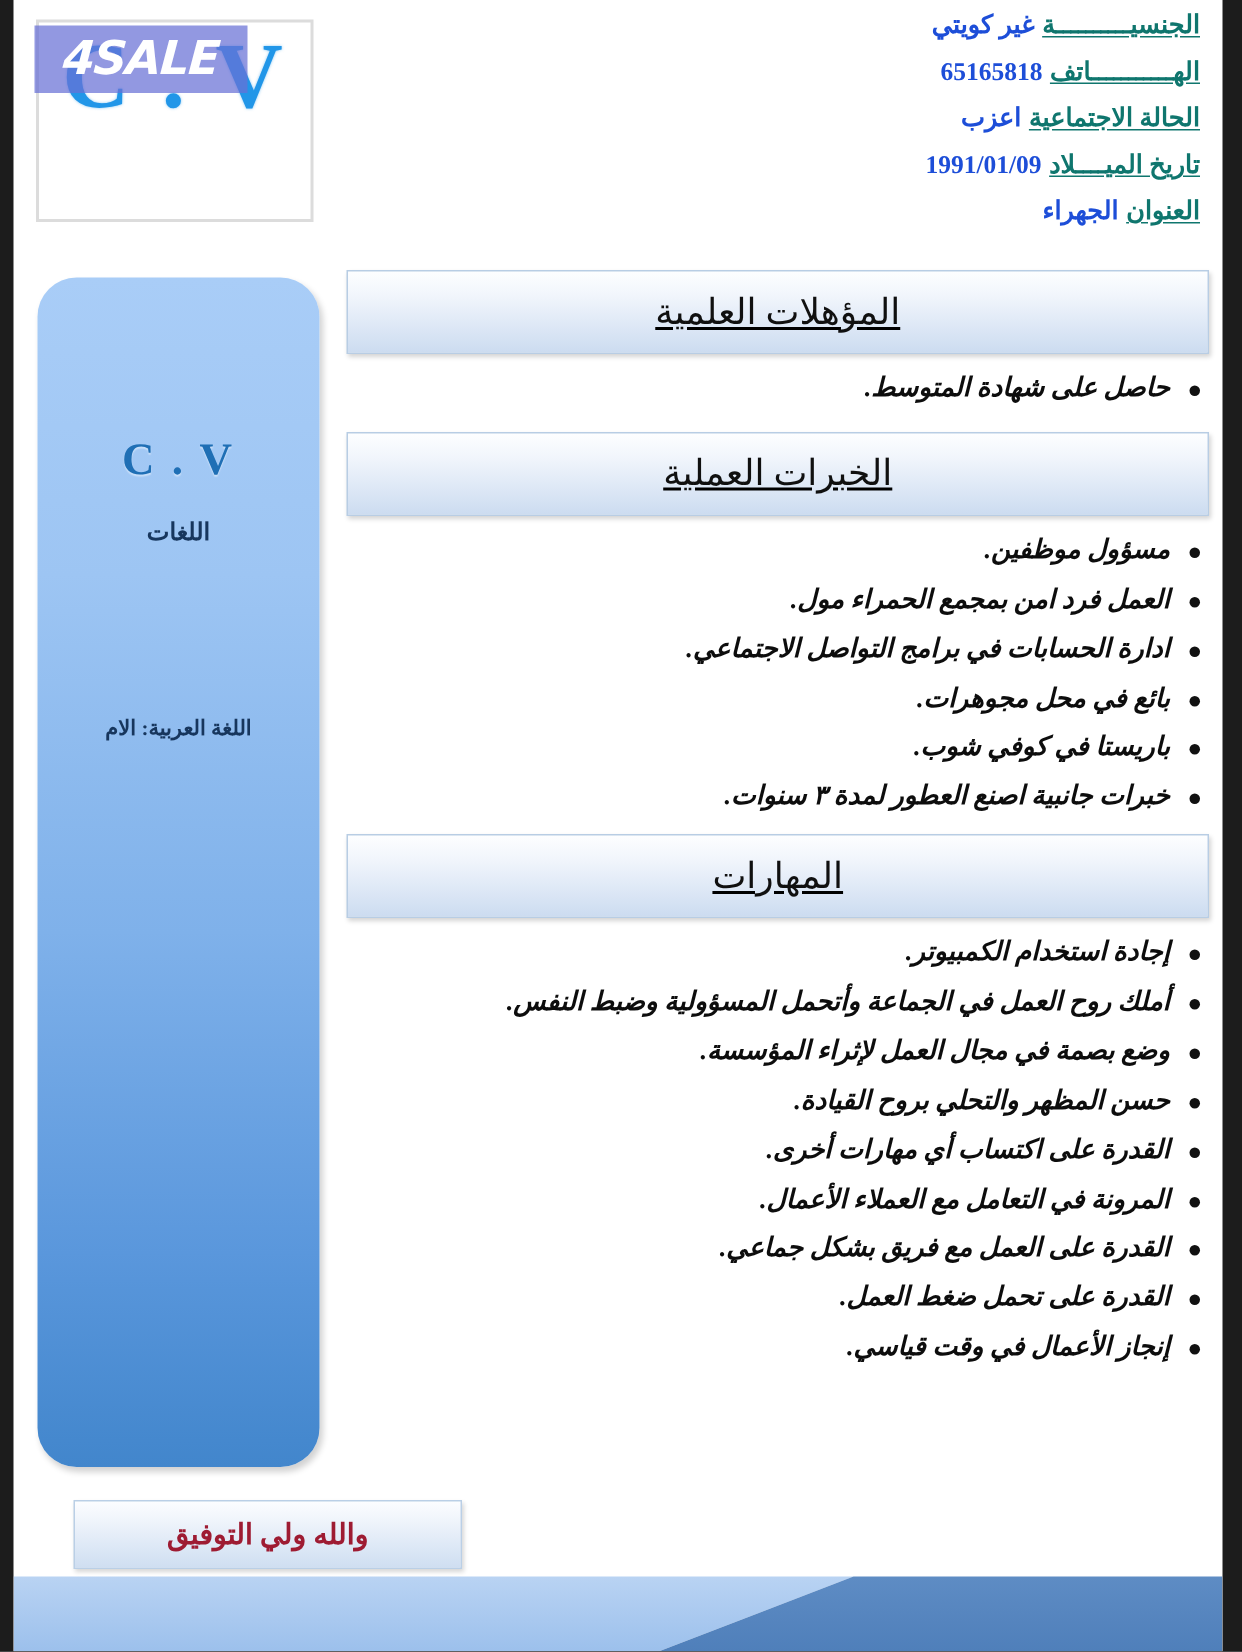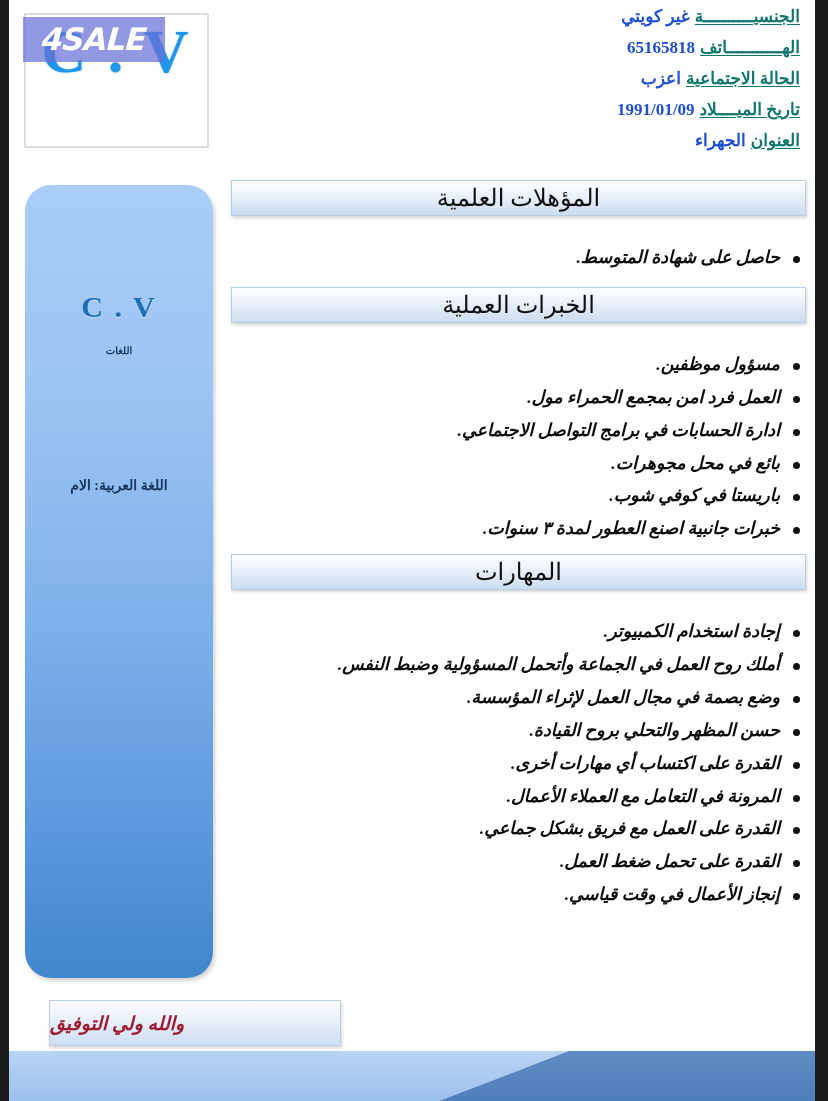--- a/index.html
+++ b/index.html
@@ -129,21 +129,21 @@
     font-weight: 700;
     color: #1f6fb5;
     letter-spacing: 2px;
     text-shadow: 0 1px 1px rgba(255,255,255,.45);
   }
   .sidebar-langs-title {
     position: absolute;
     left: 0; right: 0;
     top: 160px;
     text-align: center;
-    font-size: 10px;
+    font-size: 16px;
     font-weight: 700;
     color: #17365d;
   }
   .sidebar-lang-item {
     position: absolute;
     left: 0; right: 0;
     top: 292px;
     text-align: center;
     font-size: 14px;
     font-weight: 700;
@@ -152,29 +152,30 @@
 
   
   .main {
     position: absolute;
     right: 9px;
     top: 180px;
     width: 575px;
   }
   .section-bar {
     position: relative;
-    height: 36px;
-    margin-bottom: 21px;
+    height: 56px;
+    margin-bottom: 2px;
     background: linear-gradient(180deg, #fdfeff 0%, #f2f6fc 28%, #dbe6f5 72%, #ccdcf0 100%);
     border: 1px solid #b8cde4;
     box-shadow: 1px 2px 3px rgba(0,0,0,.17);
     display: flex;
     align-items: center;
     justify-content: center;
     box-sizing: border-box;
+    text-decoration: underline;
   }
   .section-bar .title {
     font-size: 24px;
     font-weight: 400;
     color: #101010;
     font-family: "Liberation Serif", "DejaVu Serif", serif;
   }
   .bullet-list {
     list-style: none;
     margin: 0 0 16px 0;
@@ -206,30 +207,29 @@
   .list-edu { padding-top: 10px; margin-bottom: 18px; }
   .list-edu li { margin-bottom: 6px; }
   .list-exp { padding-top: 10px; margin-bottom: 14px; }
   .list-skills { padding-top: 10px; margin-bottom: 0; }
 
   
   .footer-box {
     position: absolute;
     left: 40px;
     top: 1000px;
-    width: 292px;
+    width: 259px;
     height: 46px;
     background: linear-gradient(180deg, #fcfdff 0%, #eff4fb 30%, #dae6f5 75%, #cfdef1 100%);
     border: 1px solid #bacfe6;
     box-shadow: 1px 2px 3px rgba(0,0,0,.16);
     display: flex;
     align-items: center;
-    justify-content: flex-end;
-    box-sizing: border-box;
-    font-style: italic;
+    justify-content: center;
+    box-sizing: border-box;
   }
   .footer-box .txt {
     font-size: 19px;
     font-weight: 700;
     color: #9e1b32;
   }
   .footer-band {
     position: absolute;
     left: 0;
     bottom: 0;

